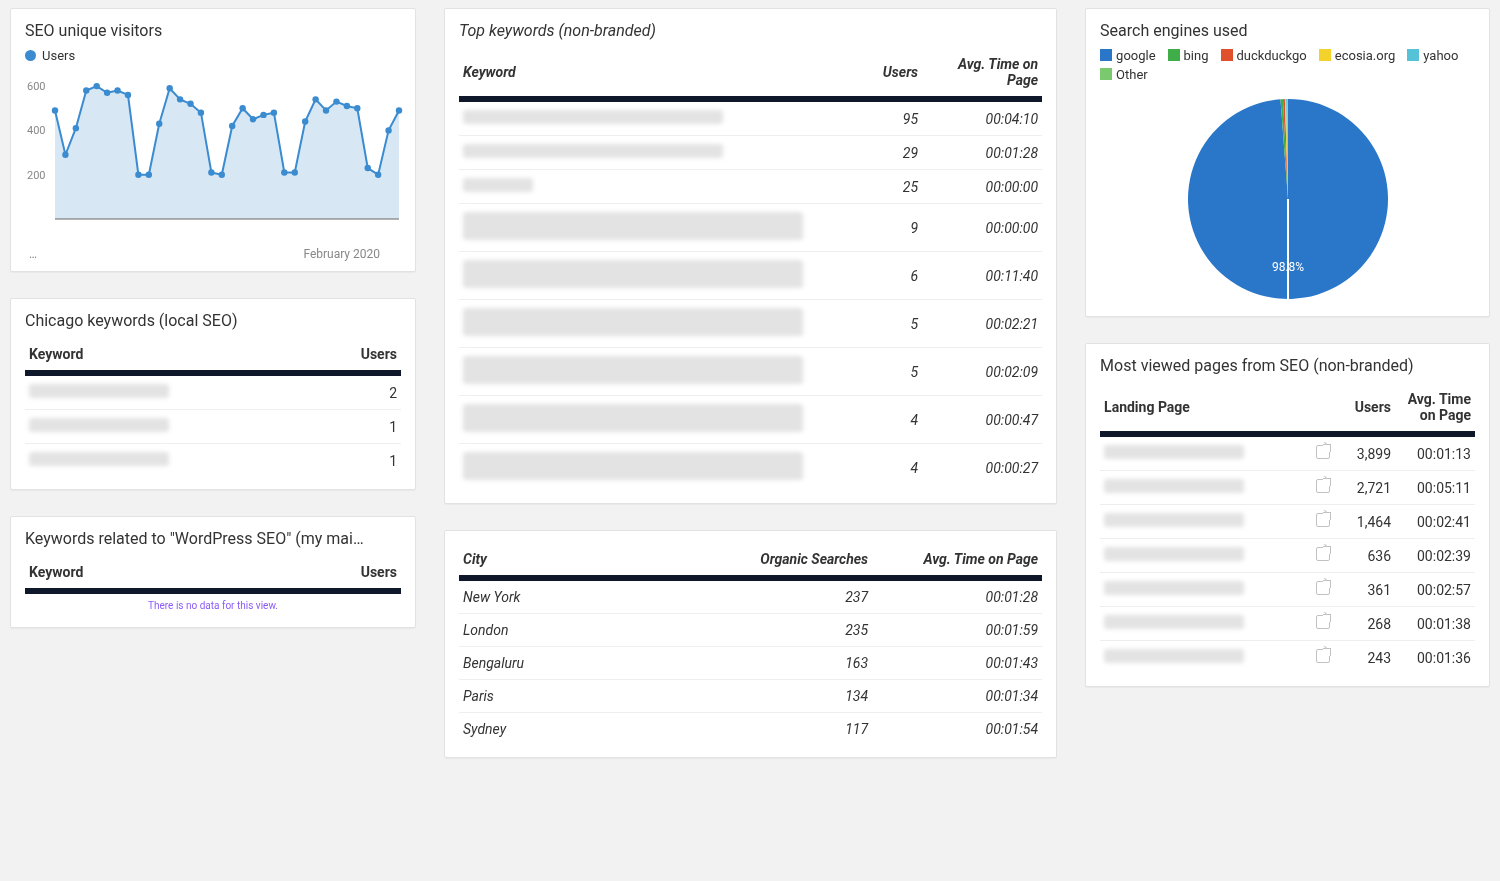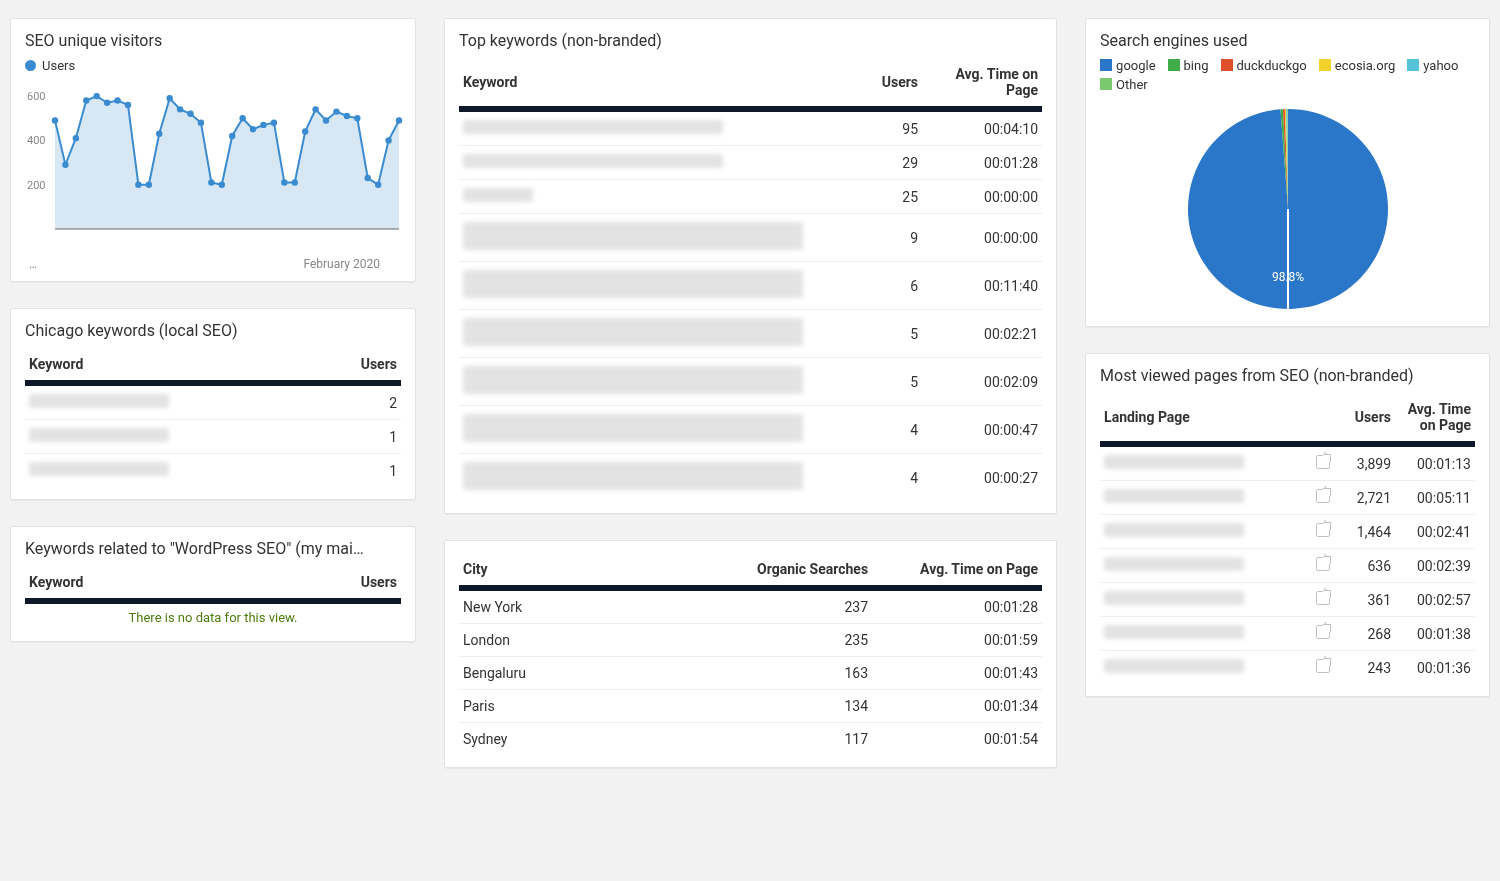--- a/index.html
+++ b/index.html
@@ -11,29 +11,29 @@
     font-size: 14px;
   }
   body {
     width: 1500px;
     height: 881px;
     overflow: hidden;
   }
   .workspace {
     display: flex;
     gap: 28px;
-    padding: 18px 10px;
+    padding: 8px 10px;
   }
   .col {
     display: flex;
     flex-direction: column;
     gap: 26px;
   }
   .col-left  { width: 406px; }
-  .col-mid   { width: 648px; }
+  .col-mid   { width: 648px; font-style: italic; }
   .col-right { width: 428px; }
 
   .card {
     background: #fff;
     border: 1px solid #e2e2e2;
     border-radius: 2px;
     padding: 12px 14px 12px 14px;
     box-shadow: 0 1px 1px rgba(0,0,0,.04);
   }
   .card h2 {
@@ -71,22 +71,22 @@
     filter: blur(2px);
   }
   .blur.sz1 { width: 140px; }
   .blur.sz2 { width: 260px; }
   .blur.sz3 { width: 70px; }
   .blur.sz4 { width: 340px; height: 28px; }
 
   .empty {
     text-align: center;
     padding: 6px 0 4px;
-    font-size: 13px;
-    color: #4d7c0f;
+    font-size: 10px;
+    color: #8b5cf6;
   }
 
   
   .linechart {
     position: relative;
     height: 190px;
     margin-top: 4px;
   }
   .legend-series { display:flex; align-items:center; gap:6px; font-size:13px; margin-bottom:6px;}
   .dot { width:11px; height:11px; border-radius:50%; background:#3a8bd0; display:inline-block;}

